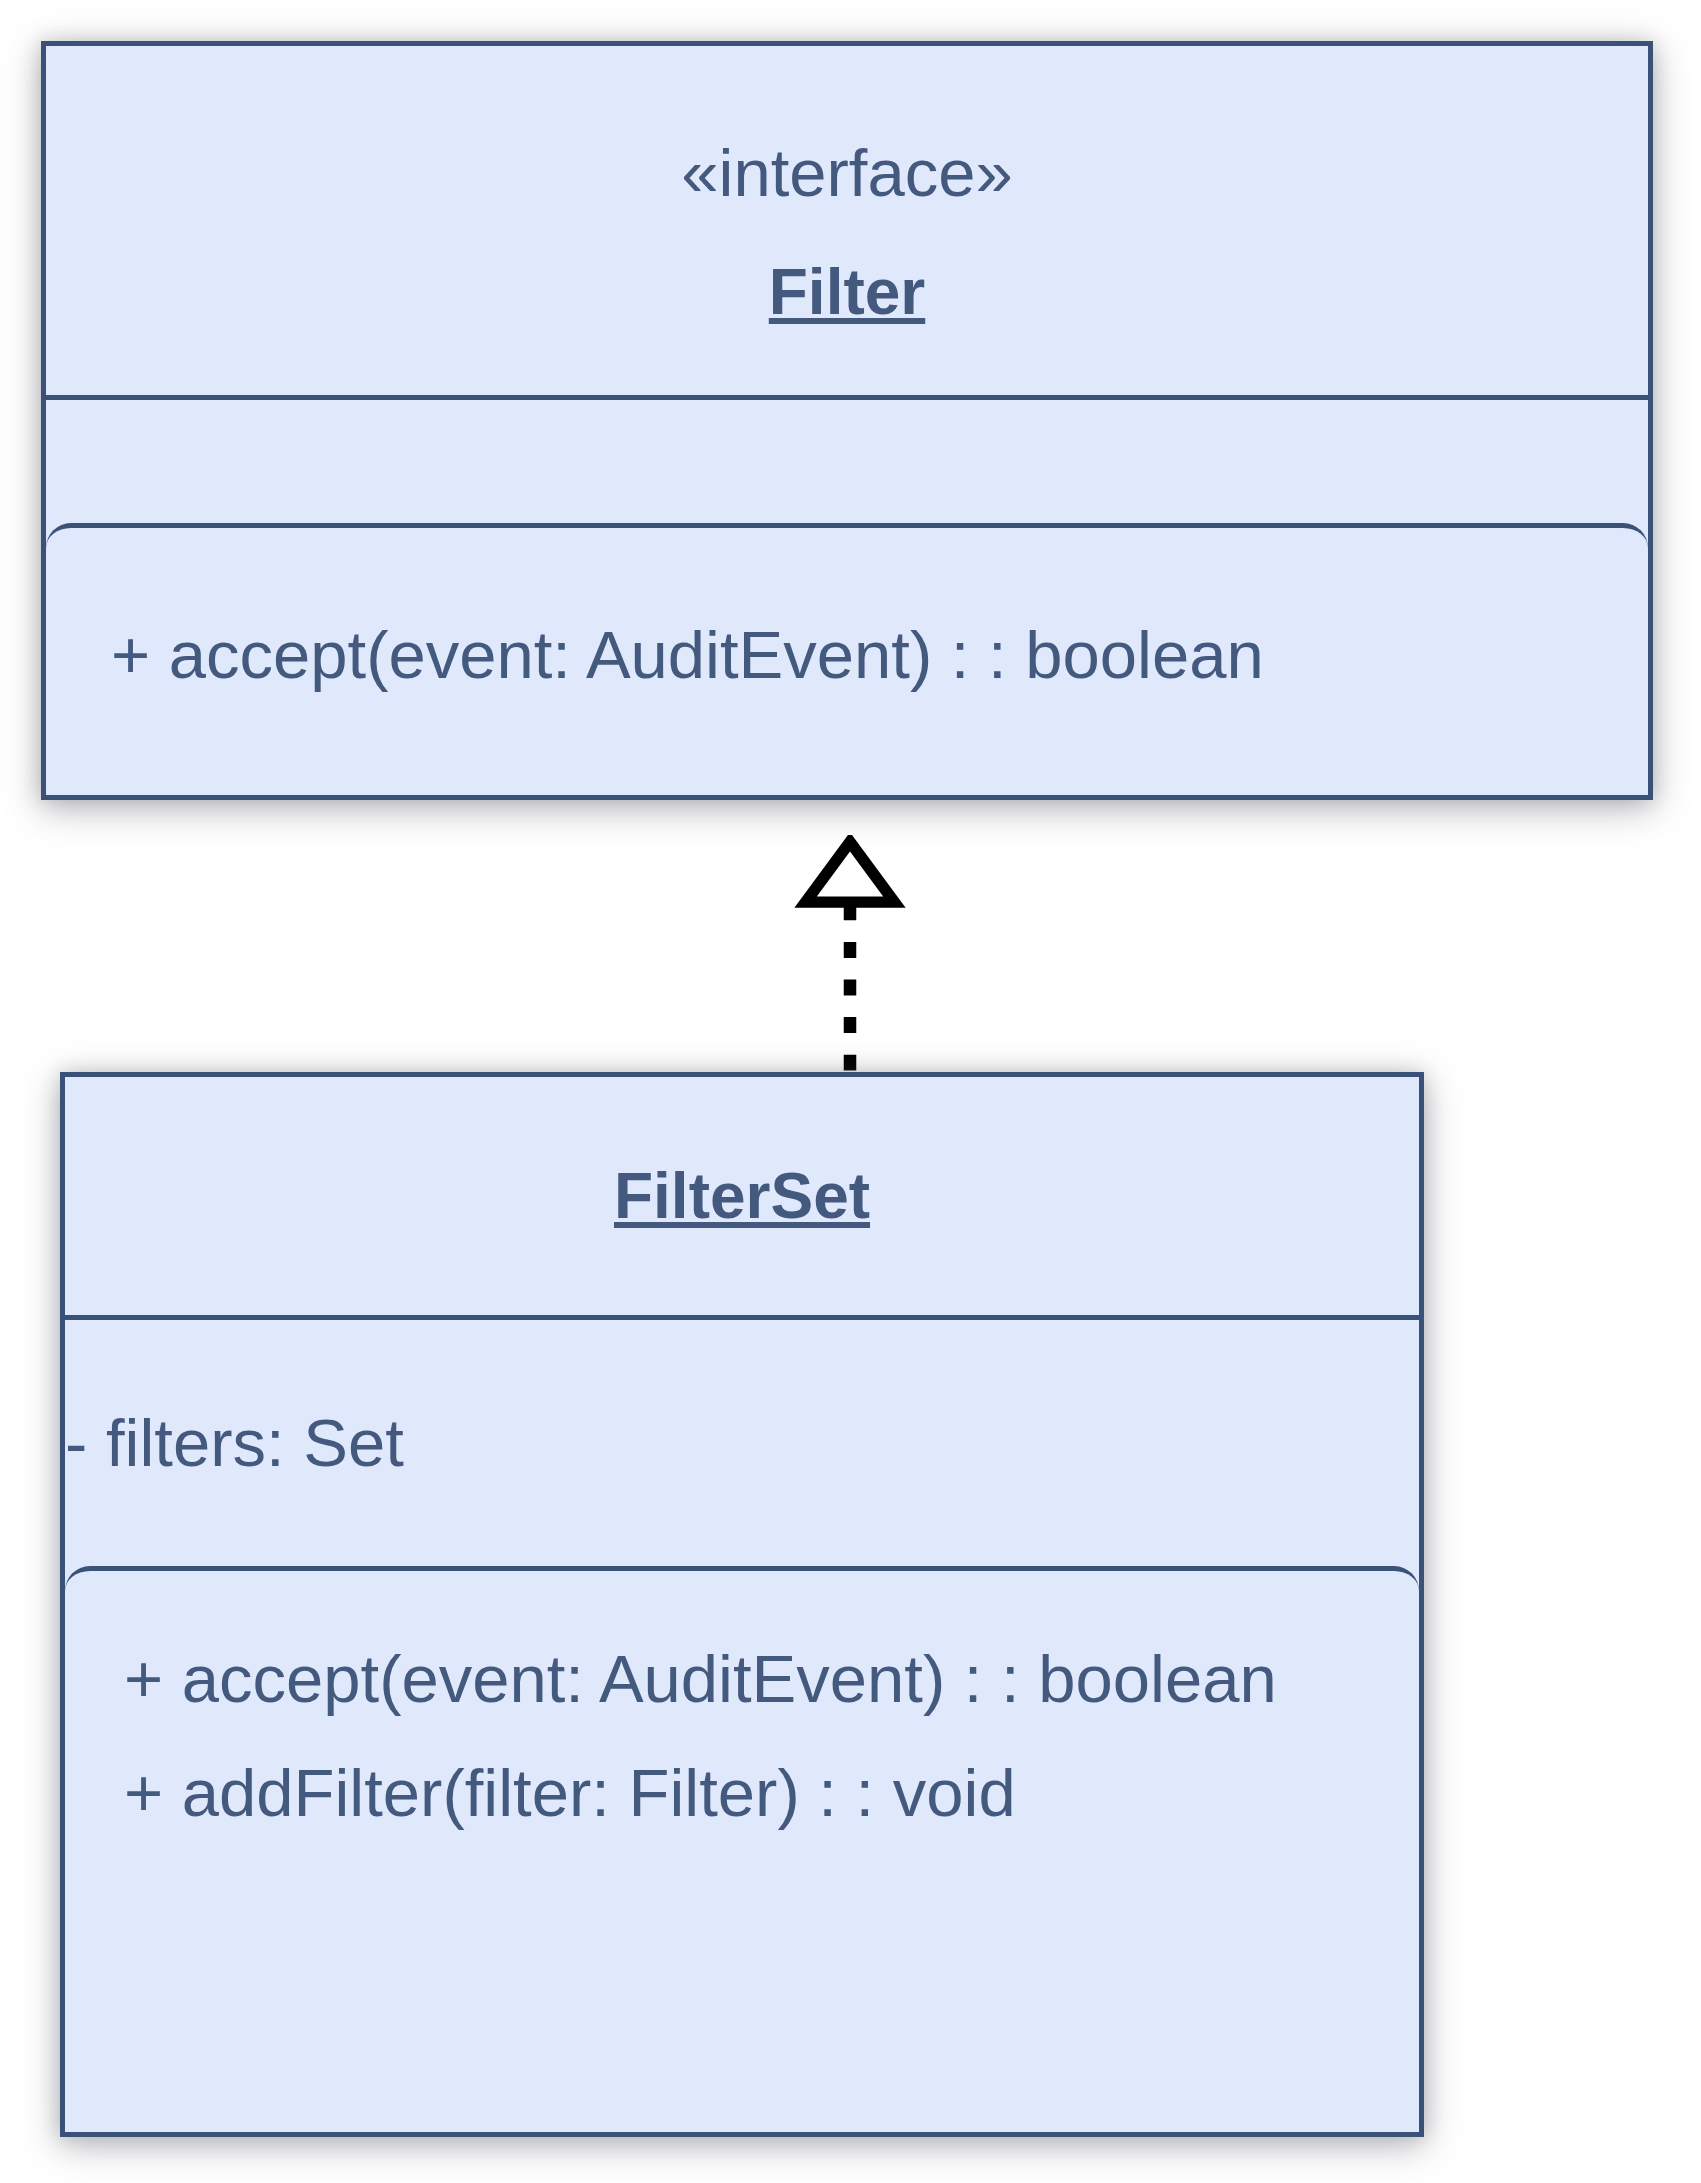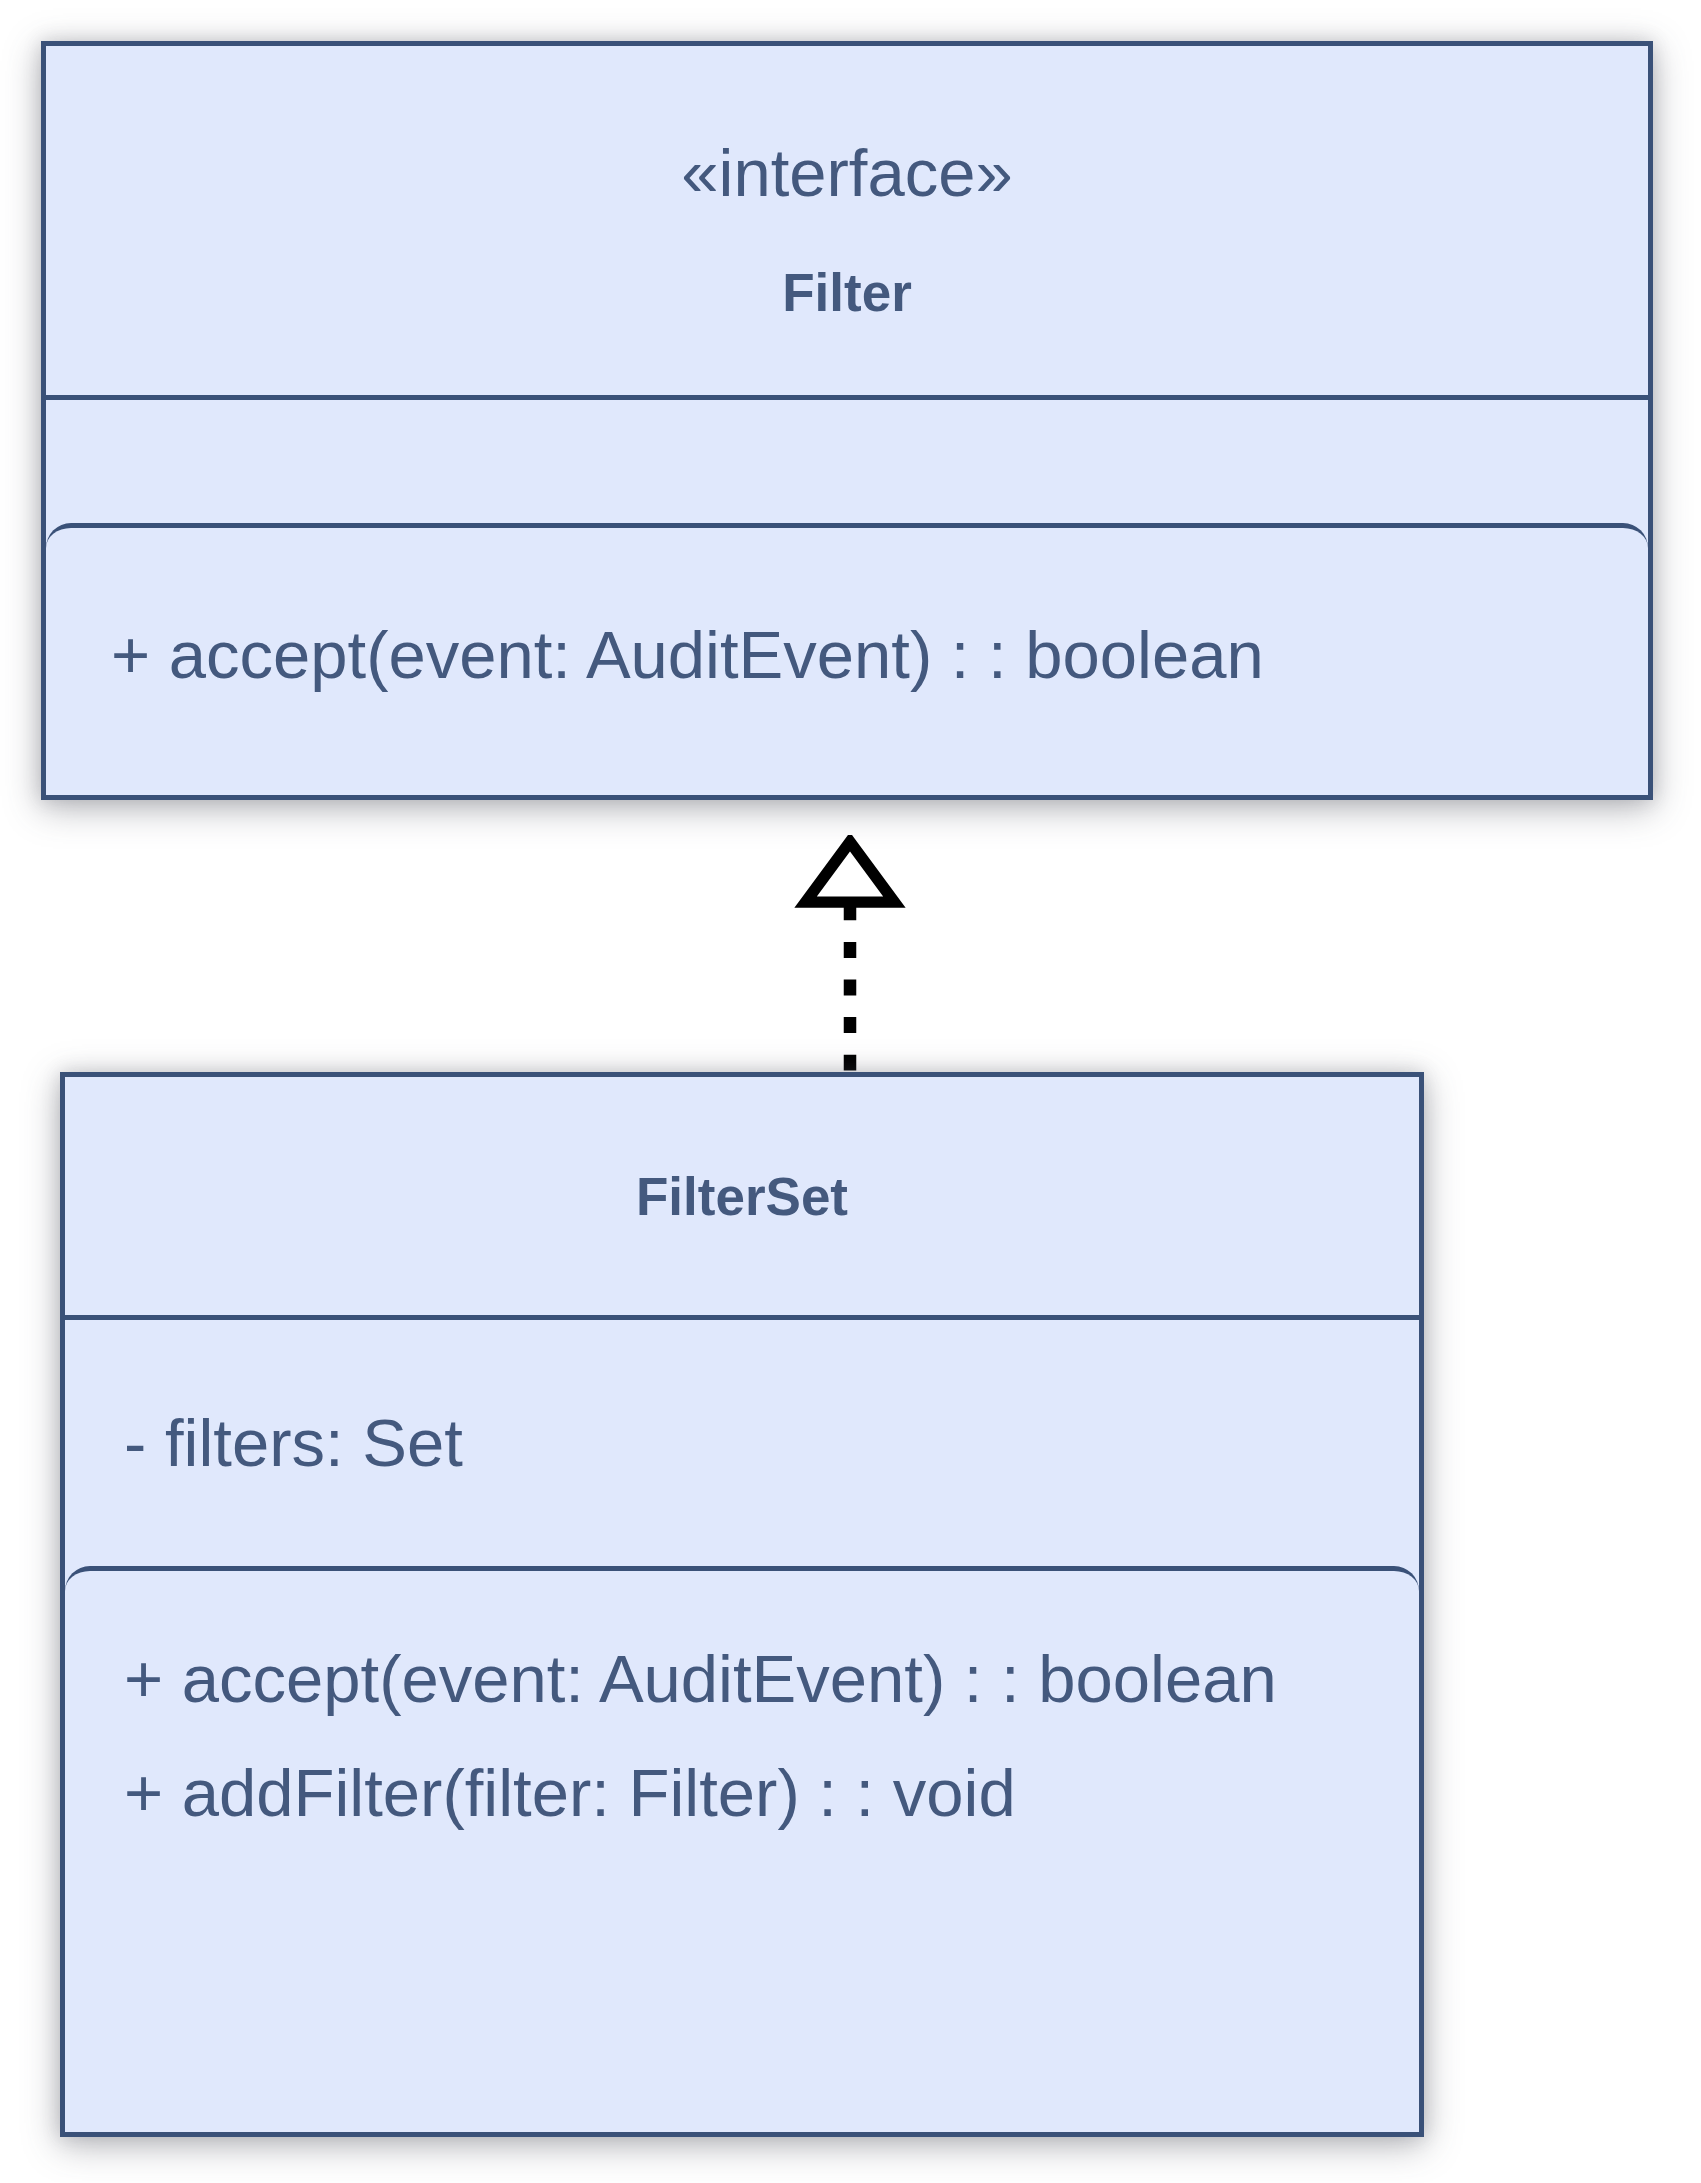--- a/index.html
+++ b/index.html
@@ -59,35 +59,35 @@
   .box-filterset .title-compartment {
     height: 238px;
   }
   .stereotype {
     font-size: 67px;
     line-height: 85px;
     font-weight: 400;
     letter-spacing: 0px;
   }
   .class-name {
-    font-size: 53px;
+    font-size: 64px;
     line-height: 85px;
     font-weight: 700;
+    text-decoration: underline;
   }
   .attrs-compartment {
     display: flex;
     flex-direction: column;
     justify-content: center;
   }
   .box-filter .attrs-compartment {
     height: 128px;
   }
   .box-filterset .attrs-compartment {
     height: 251px;
-    padding-left: 59px;
   }
   .methods-compartment {
     flex: 1 1 auto;
     display: flex;
     flex-direction: column;
     justify-content: center;
     border-radius: 25px;
   }
   .box-filter .methods-compartment {
     padding-left: 65px;

